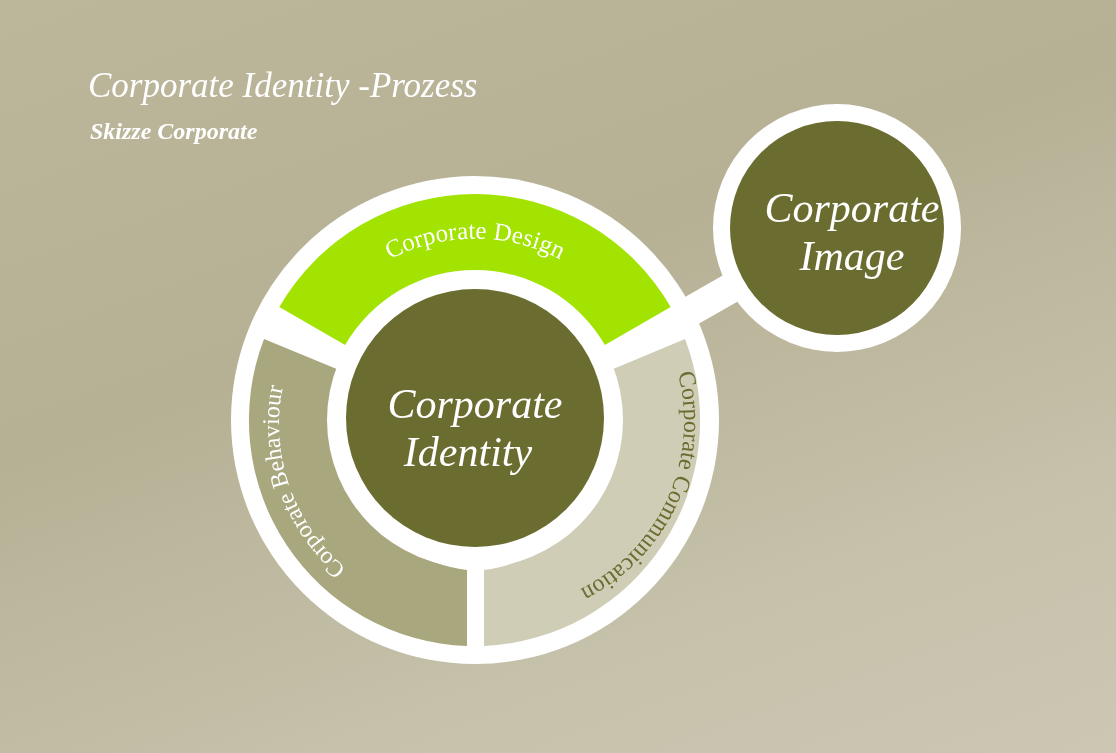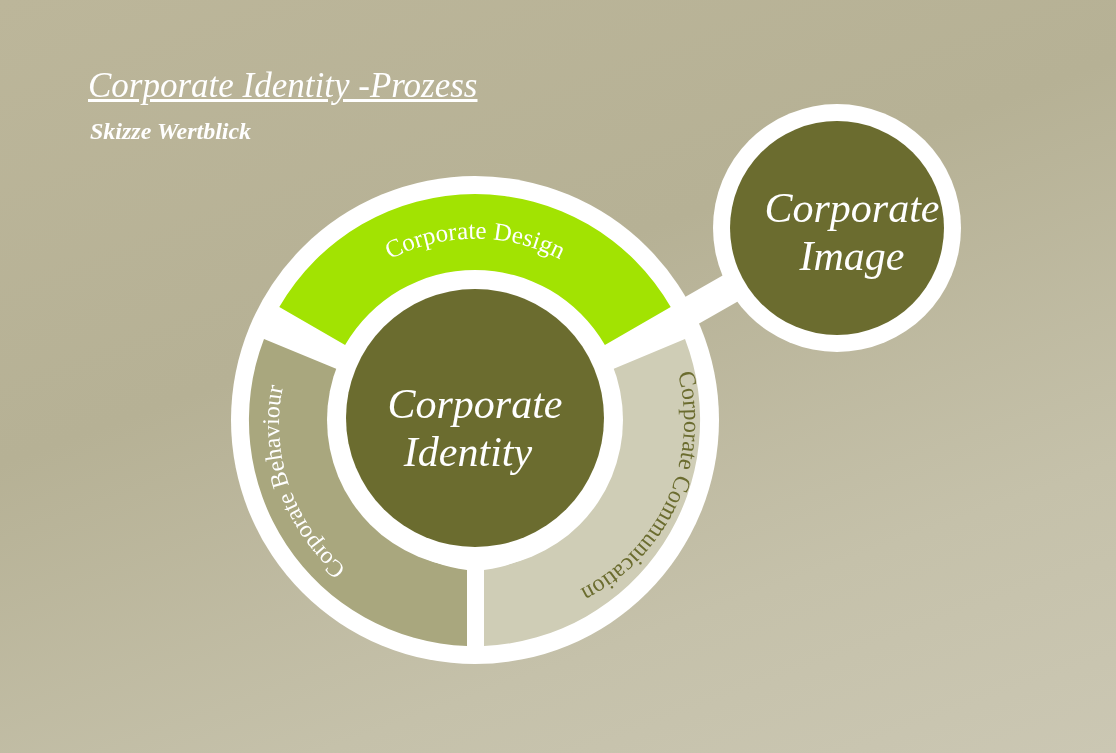--- a/index.html
+++ b/index.html
@@ -1,28 +1,28 @@
 <!DOCTYPE html>
 <html><head>
 <meta charset="utf-8">
 <style>
   html, body { margin:0; padding:0; }
   body { width:1116px; height:753px; overflow:hidden; position:relative;
     background: linear-gradient(160deg, #bcb69a 0%, #b6b195 40%, #c5c1aa 75%, #cbc7b3 100%);
     font-family: "Liberation Serif", "DejaVu Serif", serif; }
-  .title { position:absolute; left:88px; top:66px; color:#fff; font-style:italic; font-size:35px; font-weight:normal; margin:0;text-decoration:underline; }
+  .title { position:absolute; left:88px; top:66px; color:#fff; font-style:italic; font-size:35px; font-weight:normal; margin:0; }
   .subtitle { position:absolute; left:90px; top:118px; color:#fff; font-style:italic; font-size:24px; margin:0; }
   svg { position:absolute; left:0; top:0; }
   .lbl { font-family: "Liberation Serif", "DejaVu Serif", serif; }
 </style>
 </head>
 <body>
 
 <h1 class="title">Corporate Identity -Prozess</h1>
-<h2 class="subtitle">Skizze Wertblick</h2>
+<h2 class="subtitle">Skizze Corporate</h2>
 
 <svg width="1116" height="753" viewBox="0 0 1116 753">
   <defs>
     <path id="arcDesign" d="M 310,340 A 185 185 0 0 1 640,340" fill="none"></path>
     <path id="arcBehaviour" d="M 412,604 A 188 188 0 0 1 312,318" fill="none"></path>
     <path id="arcComm" d="M 640,300 A 188 188 0 0 1 500,609" fill="none"></path>
   </defs>
 
   <line x1="640" y1="340" x2="780" y2="260" stroke="#ffffff" stroke-width="30"></line>
 

